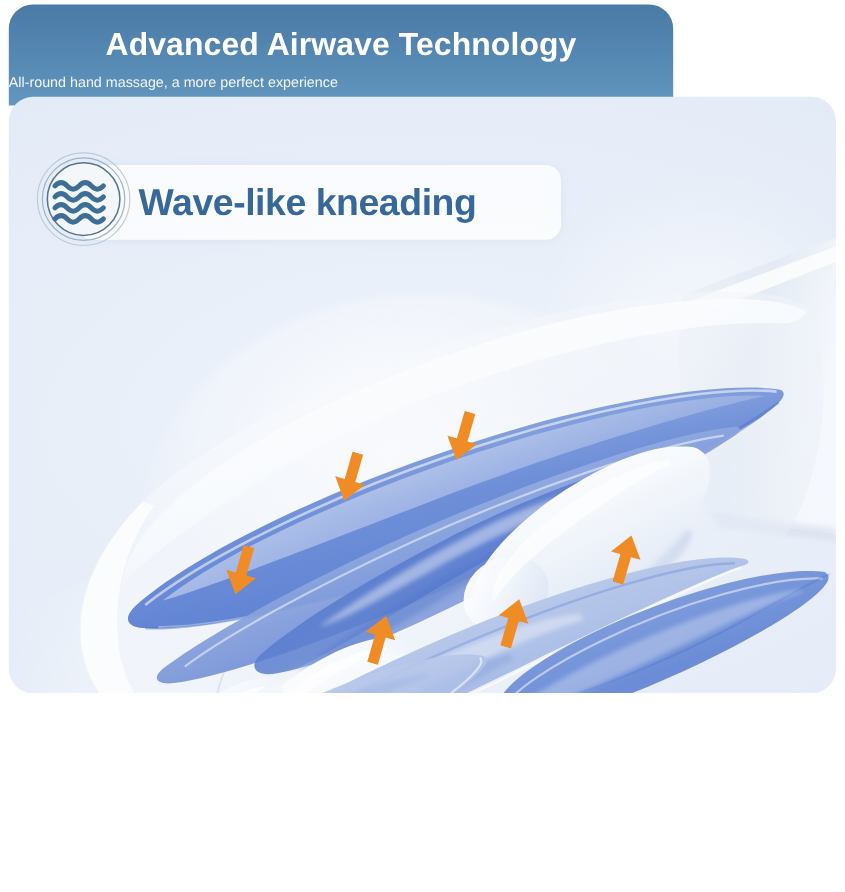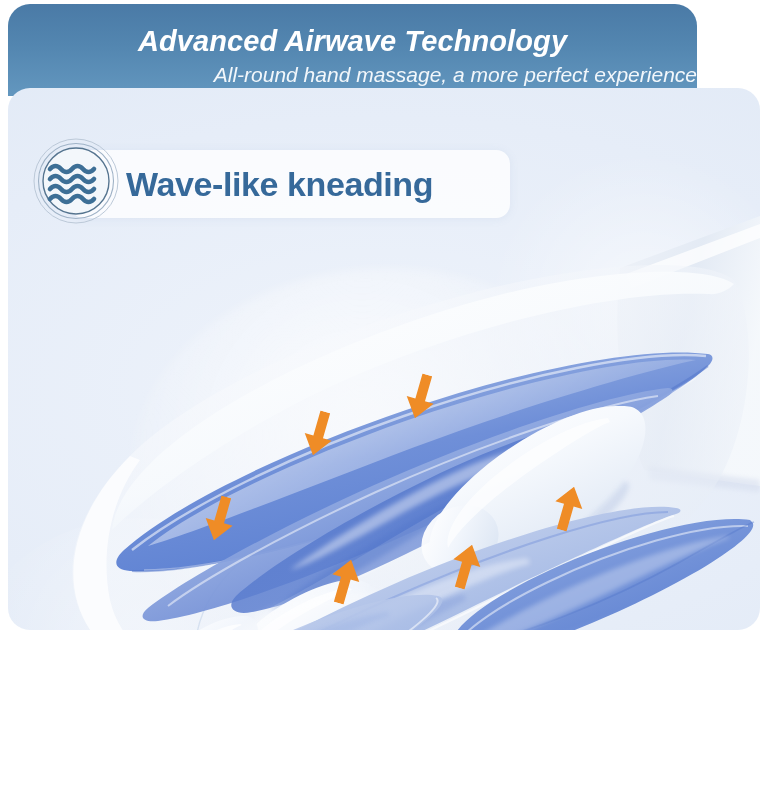--- a/index.html
+++ b/index.html
@@ -18,48 +18,47 @@
     width: 768px;
     height: 811px;
     background: #ffffff;
   }
 
   
   .header {
     position: absolute;
     left: 8px;
     top: 4px;
-    width: 689px;
+    width: 604px;
     height: 92px;
     border-radius: 22px 22px 0 0;
     background: linear-gradient(180deg, #4a7aa6 0%, #5386b0 45%, #6397bf 100%);
     overflow: hidden;
-    font-style: italic;
   }
 
   .header-title {
     position: absolute;
     left: 0; right: 0;
     top: 20px;
     text-align: center;
     color: #ffffff;
     font-size: 29px;
     font-weight: bold;
     letter-spacing: 0.1px;
     line-height: 34px;
     white-space: nowrap;
   }
 
   .header-subtitle {
     position: absolute;
     left: 0; right: 0;
     top: 60px;
-    text-align: right;
+    text-align: left;
     color: #f2f7fb;
-    font-size: 21px;
+    font-size: 13px;
     font-weight: normal;
     line-height: 22px;
     white-space: nowrap;
   }
 
   
   .card {
     position: absolute;
     left: 8px;
     top: 88px;

